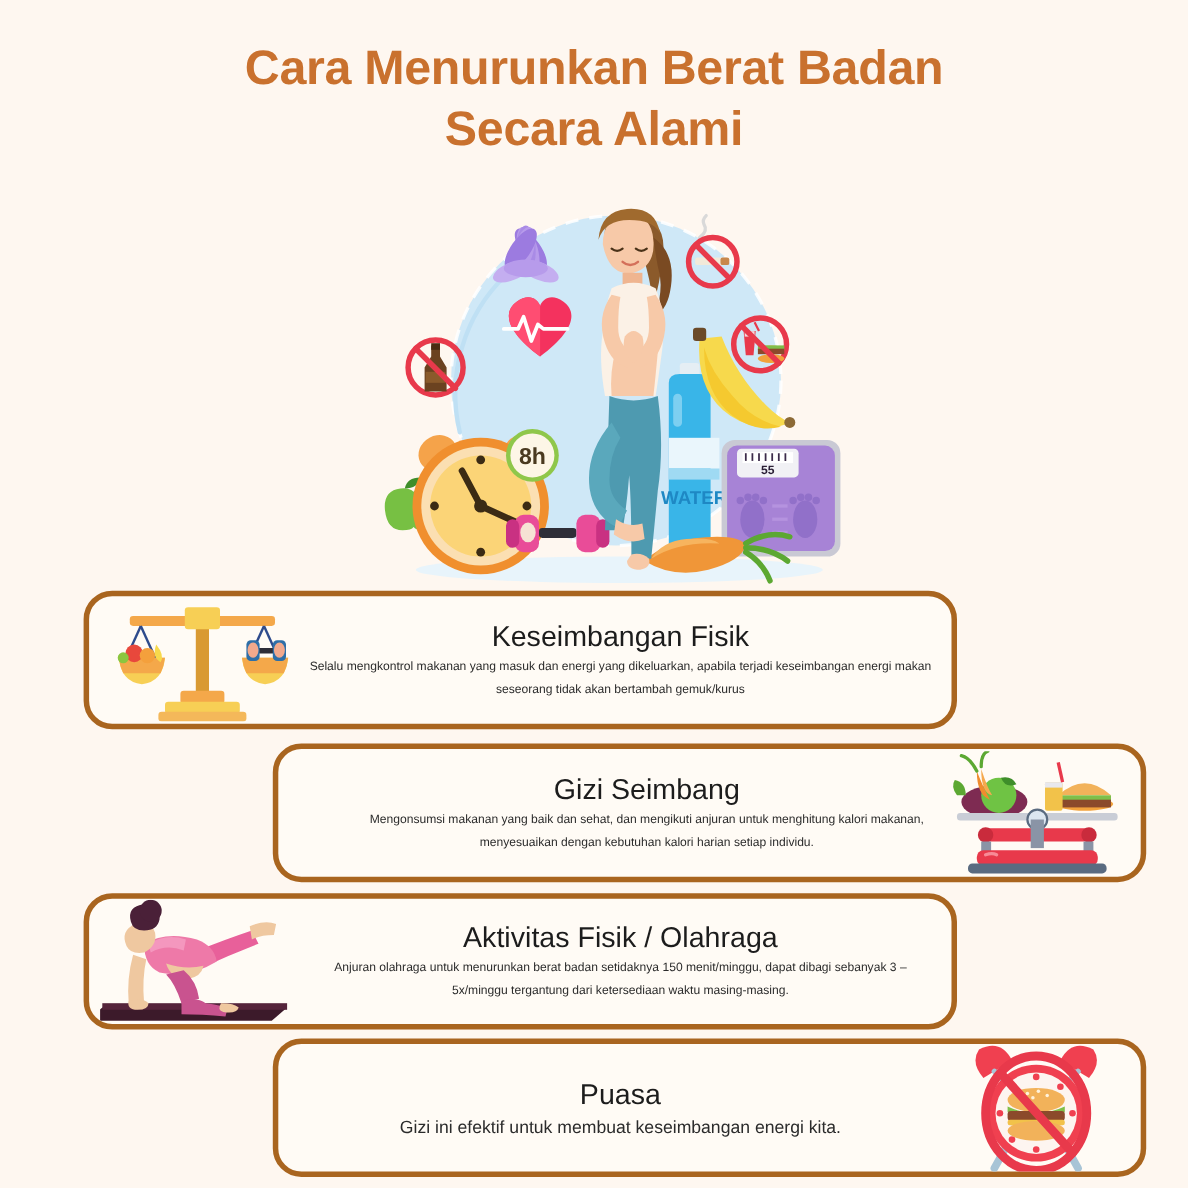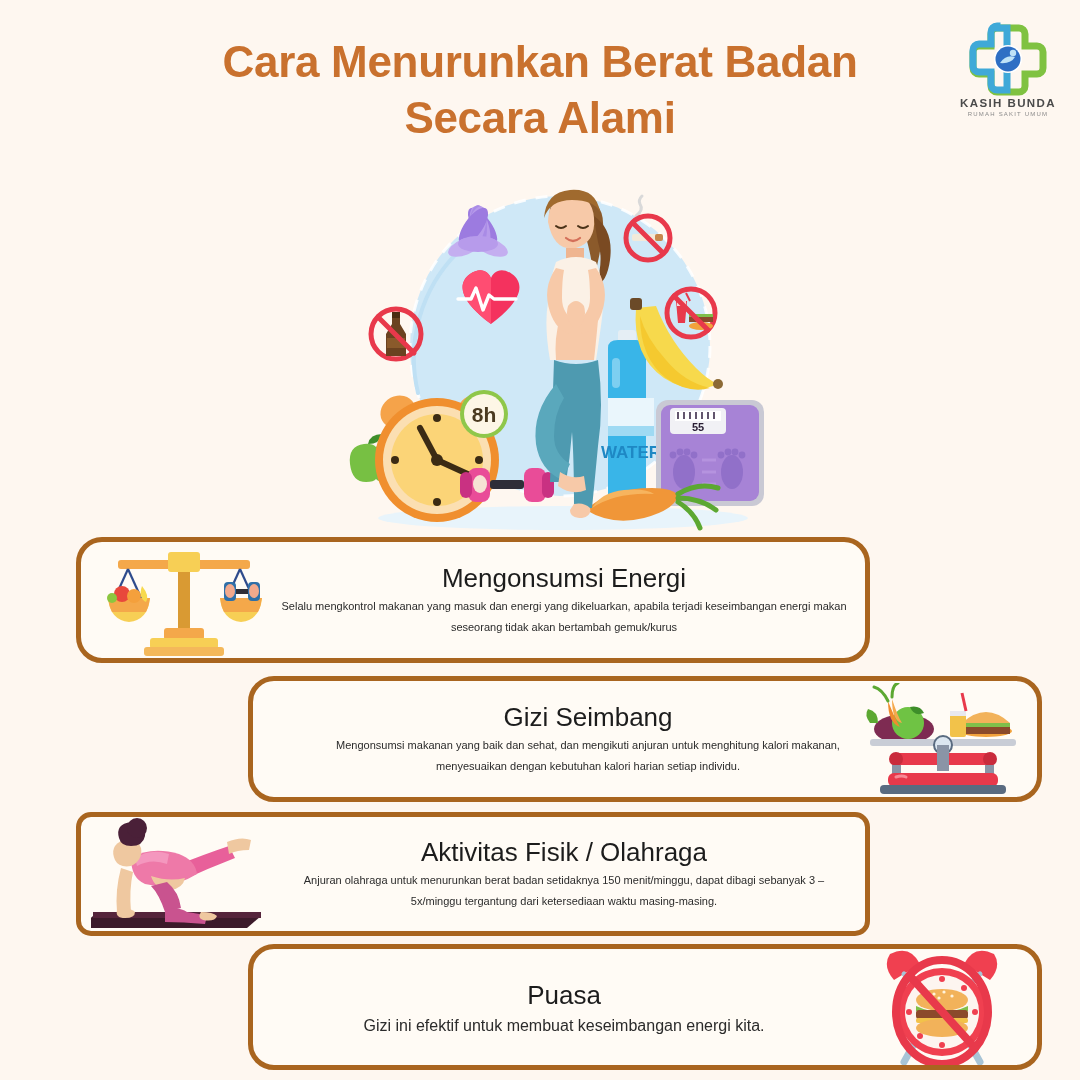--- a/index.html
+++ b/index.html
@@ -38,21 +38,21 @@
     background:#FFFBF5;
     border:5px solid #A9651F;
     border-radius:26px;
     box-sizing:border-box;
     overflow:hidden;
   }
   .card-left{left:76px;width:794px;}
   .card-right{left:248px;width:794px;}
   .c1{top:537px;height:126px;}
   .c2{top:676px;height:126px;padding-left:48px;}
-  .c3{top:812px;height:124px;border-radius:15px;}
+  .c3{top:812px;height:124px;}
   .c4{top:944px;height:126px;}
 
   .card-inner{position:relative;width:100%;height:100%;}
   .card-art{position:absolute;top:0;bottom:0;display:flex;align-items:center;justify-content:center;}
   .art-left{left:8px;width:190px;}
   .art-right{right:8px;width:175px;}
 
   .card-text{
     position:absolute;top:0;bottom:0;
     display:flex;flex-direction:column;align-items:center;justify-content:center;
@@ -74,32 +74,20 @@
 </head>
 <body>
 
 <div class="page">
 
   <div class="title-wrap">
     <div class="title-line">Cara Menurunkan Berat Badan</div>
     <div class="title-line">Secara Alami</div>
   </div>
 
-  <div class="logo">
-    <svg width="78" height="74" viewBox="0 0 78 74">
-      <path d="M28 6 h22 a6 6 0 0 1 6 6 v12 h12 a6 6 0 0 1 6 6 v16 a6 6 0 0 1 -6 6 h-12 v12 a6 6 0 0 1 -6 6 h-22 a6 6 0 0 1 -6 -6 v-12 h-12 a6 6 0 0 1 -6 -6 v-16 a6 6 0 0 1 6 -6 h12 v-12 a6 6 0 0 1 6 -6 z" fill="none" stroke="#7FC241" stroke-width="7"></path>
-      <path d="M28 6 h10 v62 h-10 a6 6 0 0 1 -6 -6 v-12 h-12 a6 6 0 0 1 -6 -6 v-16 a6 6 0 0 1 6 -6 h12 v-12 a6 6 0 0 1 6 -6 z" fill="none" stroke="#3FA9D8" stroke-width="7"></path>
-      <circle cx="39" cy="37" r="14" fill="#ffffff"></circle>
-      <circle cx="39" cy="37" r="12.5" fill="#2E6FC4"></circle>
-      <path d="M31 41 q6 -9 15 -6 q-4 7 -15 6 z" fill="#BFE3F7"></path>
-      <circle cx="44" cy="31" r="3.2" fill="#BFE3F7"></circle>
-    </svg>
-    <div class="logo-name">KASIH BUNDA</div>
-    <div class="logo-sub">RUMAH SAKIT UMUM</div>
-  </div>
 
   <div class="hero">
     <svg width="420" height="362" viewBox="0 0 420 362">
 
       <ellipse cx="215" cy="340" rx="185" ry="12" fill="#E8F4FB"></ellipse>
 
       <circle cx="212" cy="168" r="150" fill="#CFE8F7"></circle>
       <circle cx="212" cy="168" r="150" fill="none" stroke="#FFFFFF" stroke-width="3" stroke-dasharray="12 10" opacity="0.85"></circle>
       <path d="M70 215 A150 150 0 0 1 112 72" fill="none" stroke="#BFE0F4" stroke-width="4" stroke-linecap="round"></path>
 
@@ -302,21 +290,21 @@
           <rect x="126" y="38" width="12" height="19" rx="4" fill="#2E6FA8"></rect>
           <rect x="150" y="38" width="12" height="19" rx="4" fill="#2E6FA8"></rect>
           <ellipse cx="132" cy="47" rx="5" ry="7" fill="#F2A98C"></ellipse>
           <ellipse cx="156" cy="47" rx="5" ry="7" fill="#F2A98C"></ellipse>
           <rect x="66" y="84" width="40" height="12" rx="3" fill="#F4A84A"></rect>
           <rect x="52" y="94" width="68" height="11" rx="3" fill="#F7CF55"></rect>
           <rect x="46" y="103" width="80" height="9" rx="3" fill="#F4B85A"></rect>
         </svg>
       </div>
       <div class="card-text ct-offset-left">
-        <div class="card-head">Mengonsumsi Energi</div>
+        <div class="card-head">Keseimbangan Fisik</div>
         <div class="card-body">Selalu mengkontrol makanan yang masuk dan energi yang dikeluarkan, apabila terjadi keseimbangan energi makan seseorang tidak akan bertambah gemuk/kurus</div>
       </div>
     </div>
   </div>
 
   <div class="card card-right c2">
     <div class="card-inner">
       <div class="card-text ct-offset-right">
         <div class="card-head">Gizi Seimbang</div>
         <div class="card-body">Mengonsumsi makanan yang baik dan sehat, dan mengikuti anjuran untuk menghitung kalori makanan, menyesuaikan dengan kebutuhan kalori harian setiap individu.</div>

